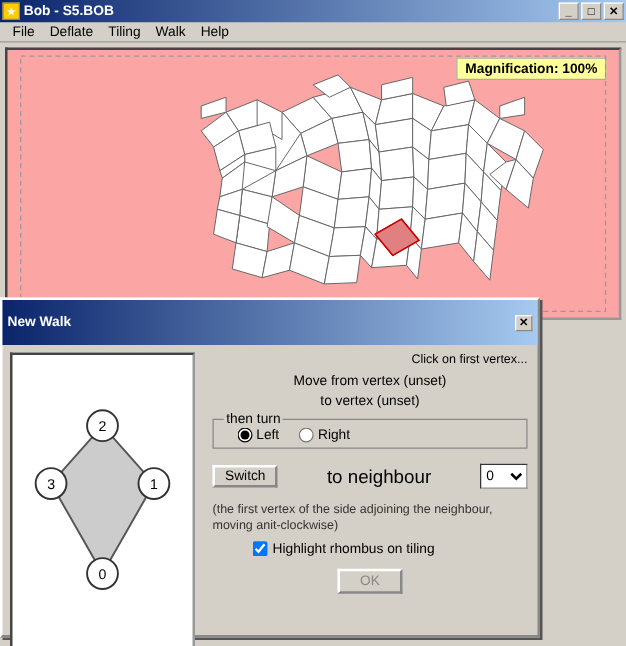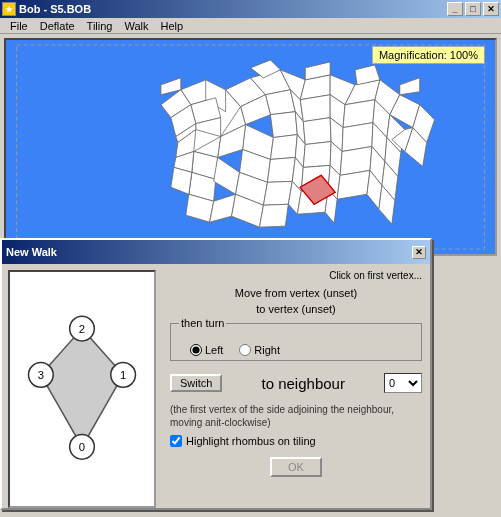--- a/index.html
+++ b/index.html
@@ -78,23 +78,24 @@
       cursor: pointer;
     }
 
     
     .canvas-area {
       position: absolute;
       top: 38px;
       left: 4px;
       width: 493px;
       height: 218px;
-      background: #3b82f6;
+      background: #fca5a5;
       border: 2px inset #999;
       overflow: hidden;
+      font-weight: bold;
     }
 
     
     .magnification {
       position: absolute;
       top: 6px;
       right: 10px;
       background: #ffff99;
       border: 1px solid #aaa;
       padding: 2px 6px;
@@ -118,21 +119,21 @@
       height: 272px;
       background: #d4d0c8;
       border: 2px solid #fff;
       border-right-color: #888;
       border-bottom-color: #888;
       box-shadow: 2px 2px 0 #555;
     }
     .dialog-title {
       background: linear-gradient(to right, #0a246a, #a6caf0);
       color: white;
-      height: 24px;
+      height: 36px;
       display: flex;
       align-items: center;
       justify-content: space-between;
       padding: 0 4px;
       font-weight: bold;
       font-size: 11px;
     }
     .dialog-close {
       width: 14px; height: 13px;
       background: #d4d0c8;
@@ -190,21 +191,21 @@
       top: -7px;
       left: 8px;
       background: #d4d0c8;
       padding: 0 2px;
       font-size: 11px;
     }
     .radio-group {
       display: flex;
       gap: 16px;
       align-items: center;
-      margin-top: 16px;
+      margin-top: 2px;
     }
     .radio-label {
       display: flex;
       align-items: center;
       gap: 3px;
       cursor: pointer;
     }
     .radio-input {
       width: 12px; height: 12px;
       accent-color: #000;
@@ -246,20 +247,21 @@
       margin: 2px 0;
     }
 
     
     .checkbox-label {
       display: flex;
       align-items: center;
       gap: 4px;
       font-size: 11px;
       cursor: pointer;
+      margin-left: 32px;
     }
     .checkbox-input {
       width: 12px; height: 12px;
     }
 
     
     .buttons-row {
       display: flex;
       justify-content: center;
       gap: 8px;

